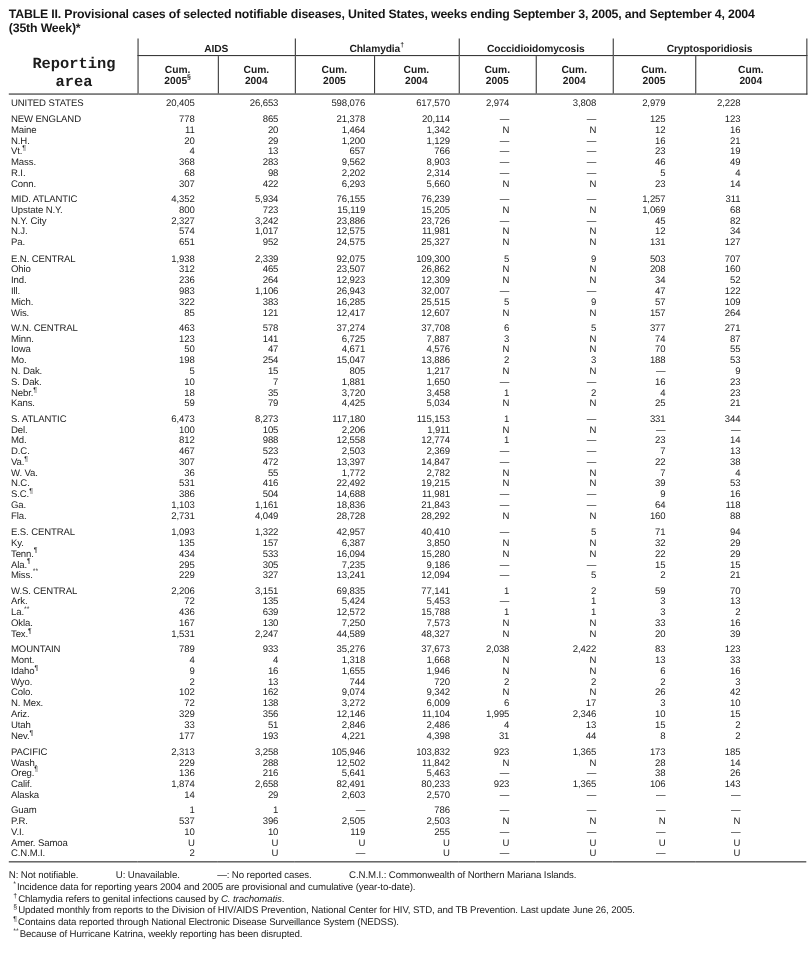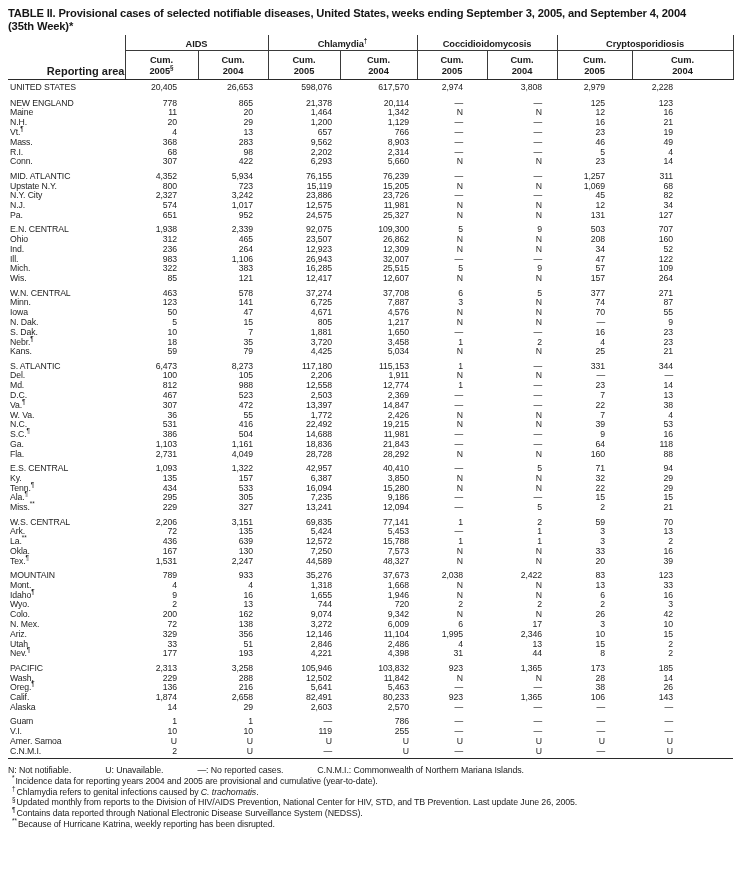--- a/index.html
+++ b/index.html
@@ -32,22 +32,22 @@
   }
   tr.grow td.g:last-child { border-right:1px solid #3a3a3a; }
   tr.grow td.ra-top { border:none; }
   tr.subrow td { border-bottom:1.5px solid #2a2a2a; }
   tr.subrow td.s {
     border-left:1px solid #3a3a3a;
     font-size:9.3px; line-height:10.6px; padding:4px 0 3px 0;
   }
   tr.subrow td.s:last-child { border-right:1px solid #3a3a3a; }
   tr.subrow td.ra {
-    text-align:right; vertical-align:bottom;
-    font-size:11px; padding:0 0 2px 2px;
+    text-align:center; vertical-align:bottom;
+    font-size:14px; padding:0 0 2px 2px;font-family:Liberation Mono, monospace;
   }
 
   tbody td {
     font-size:8.7px; line-height:9.8px; white-space:nowrap;
     padding:0; letter-spacing:-0.1px; color:#1d1d1d;
   }
   tbody td.lab { text-align:left; padding-left:2px; }
   tbody td.v   { text-align:right; }
   tbody td.c0 { padding-right:21px; }
   tbody td.c1 { padding-right:15px; }
@@ -371,20 +371,31 @@
           <td class="v c0">50</td>
           <td class="v c1">47</td>
           <td class="v c2">4,671</td>
           <td class="v c3">4,576</td>
           <td class="v c4">N</td>
           <td class="v c5">N</td>
           <td class="v c6">70</td>
           <td class="v c7">55</td>
         </tr>
         <tr>
+          <td class="lab">Mo.</td>
+          <td class="v c0">198</td>
+          <td class="v c1">254</td>
+          <td class="v c2">15,047</td>
+          <td class="v c3">13,886</td>
+          <td class="v c4">2</td>
+          <td class="v c5">3</td>
+          <td class="v c6">188</td>
+          <td class="v c7">53</td>
+        </tr>
+        <tr>
           <td class="lab">N. Dak.</td>
           <td class="v c0">5</td>
           <td class="v c1">15</td>
           <td class="v c2">805</td>
           <td class="v c3">1,217</td>
           <td class="v c4">N</td>
           <td class="v c5">N</td>
           <td class="v c6">—</td>
           <td class="v c7">9</td>
         </tr>
@@ -474,21 +485,21 @@
           <td class="v c4">—</td>
           <td class="v c5">—</td>
           <td class="v c6">22</td>
           <td class="v c7">38</td>
         </tr>
         <tr>
           <td class="lab">W. Va.</td>
           <td class="v c0">36</td>
           <td class="v c1">55</td>
           <td class="v c2">1,772</td>
-          <td class="v c3">2,426</td>
+          <td class="v c3">2,782</td>
           <td class="v c4">N</td>
           <td class="v c5">N</td>
           <td class="v c6">7</td>
           <td class="v c7">4</td>
         </tr>
         <tr>
           <td class="lab">N.C.</td>
           <td class="v c0">531</td>
           <td class="v c1">416</td>
           <td class="v c2">22,492</td>
@@ -680,21 +691,21 @@
           <td class="v c1">13</td>
           <td class="v c2">744</td>
           <td class="v c3">720</td>
           <td class="v c4">2</td>
           <td class="v c5">2</td>
           <td class="v c6">2</td>
           <td class="v c7">3</td>
         </tr>
         <tr>
           <td class="lab">Colo.</td>
-          <td class="v c0">200</td>
+          <td class="v c0">102</td>
           <td class="v c1">162</td>
           <td class="v c2">9,074</td>
           <td class="v c3">9,342</td>
           <td class="v c4">N</td>
           <td class="v c5">N</td>
           <td class="v c6">26</td>
           <td class="v c7">42</td>
         </tr>
         <tr>
           <td class="lab">N. Mex.</td>
@@ -798,20 +809,31 @@
         <tr class="gap">
           <td class="lab">Guam</td>
           <td class="v c0">1</td>
           <td class="v c1">1</td>
           <td class="v c2">—</td>
           <td class="v c3">786</td>
           <td class="v c4">—</td>
           <td class="v c5">—</td>
           <td class="v c6">—</td>
           <td class="v c7">—</td>
+        </tr>
+        <tr>
+          <td class="lab">P.R.</td>
+          <td class="v c0">537</td>
+          <td class="v c1">396</td>
+          <td class="v c2">2,505</td>
+          <td class="v c3">2,503</td>
+          <td class="v c4">N</td>
+          <td class="v c5">N</td>
+          <td class="v c6">N</td>
+          <td class="v c7">N</td>
         </tr>
         <tr>
           <td class="lab">V.I.</td>
           <td class="v c0">10</td>
           <td class="v c1">10</td>
           <td class="v c2">119</td>
           <td class="v c3">255</td>
           <td class="v c4">—</td>
           <td class="v c5">—</td>
           <td class="v c6">—</td>

